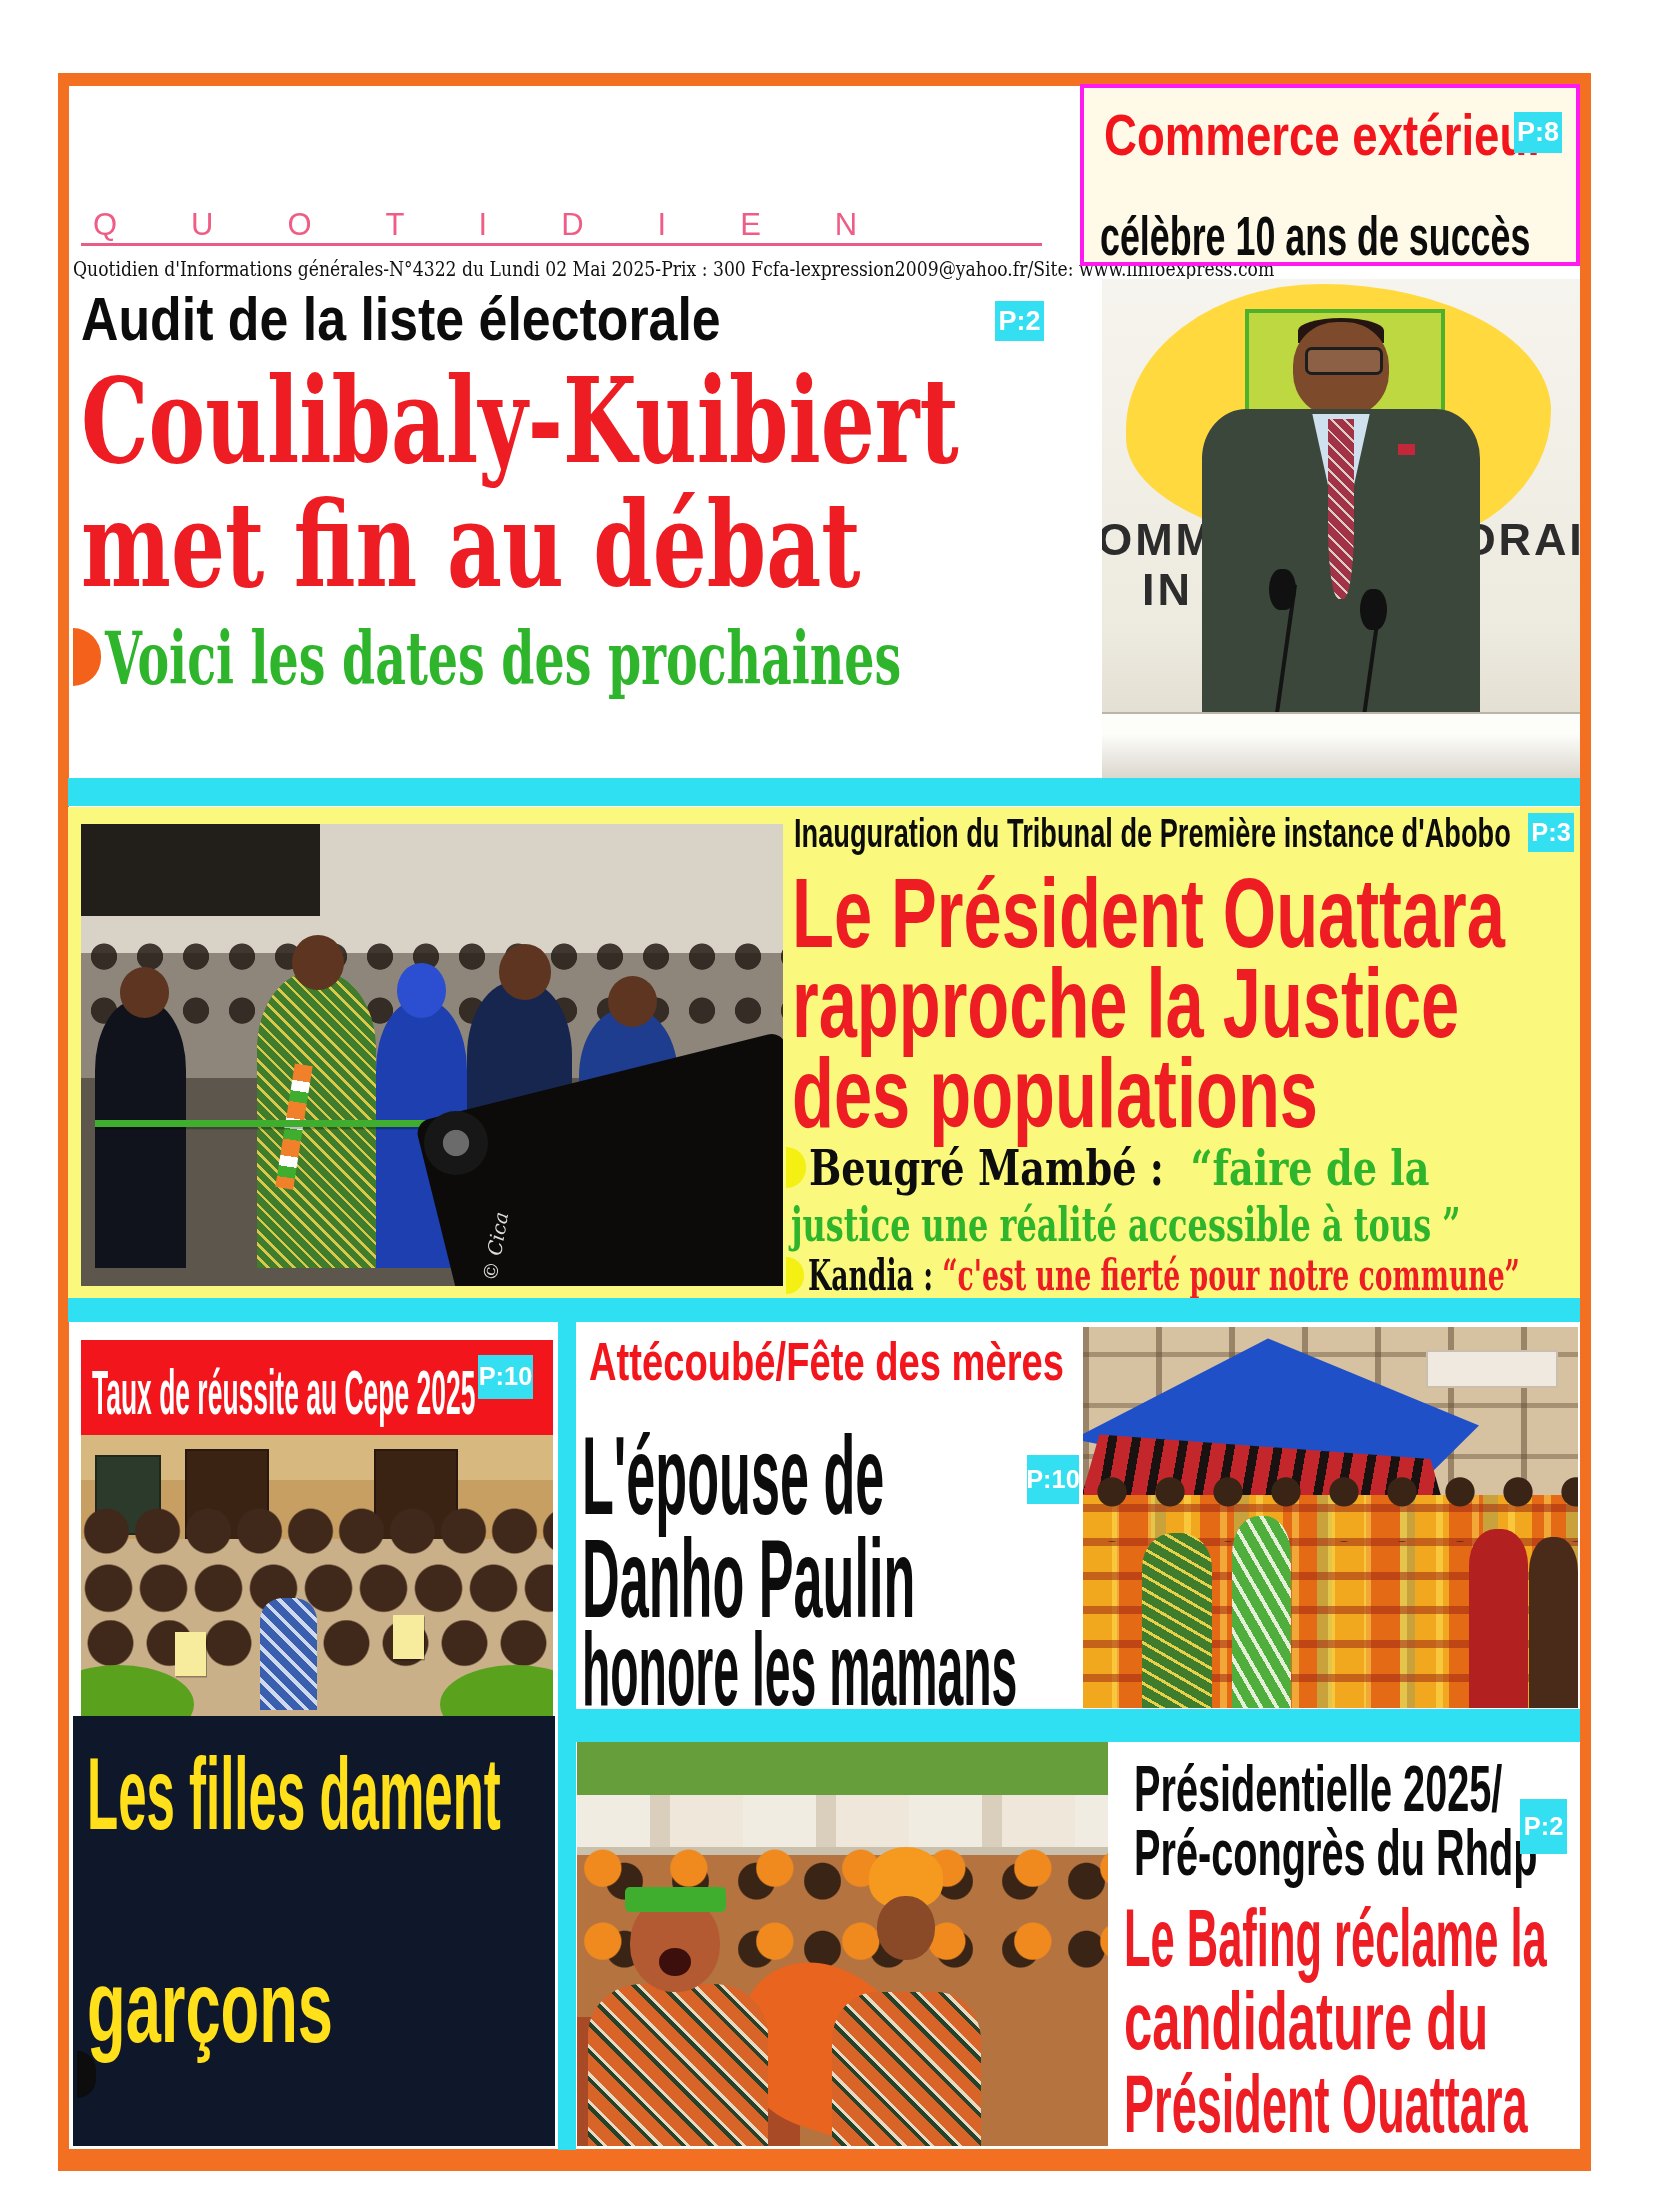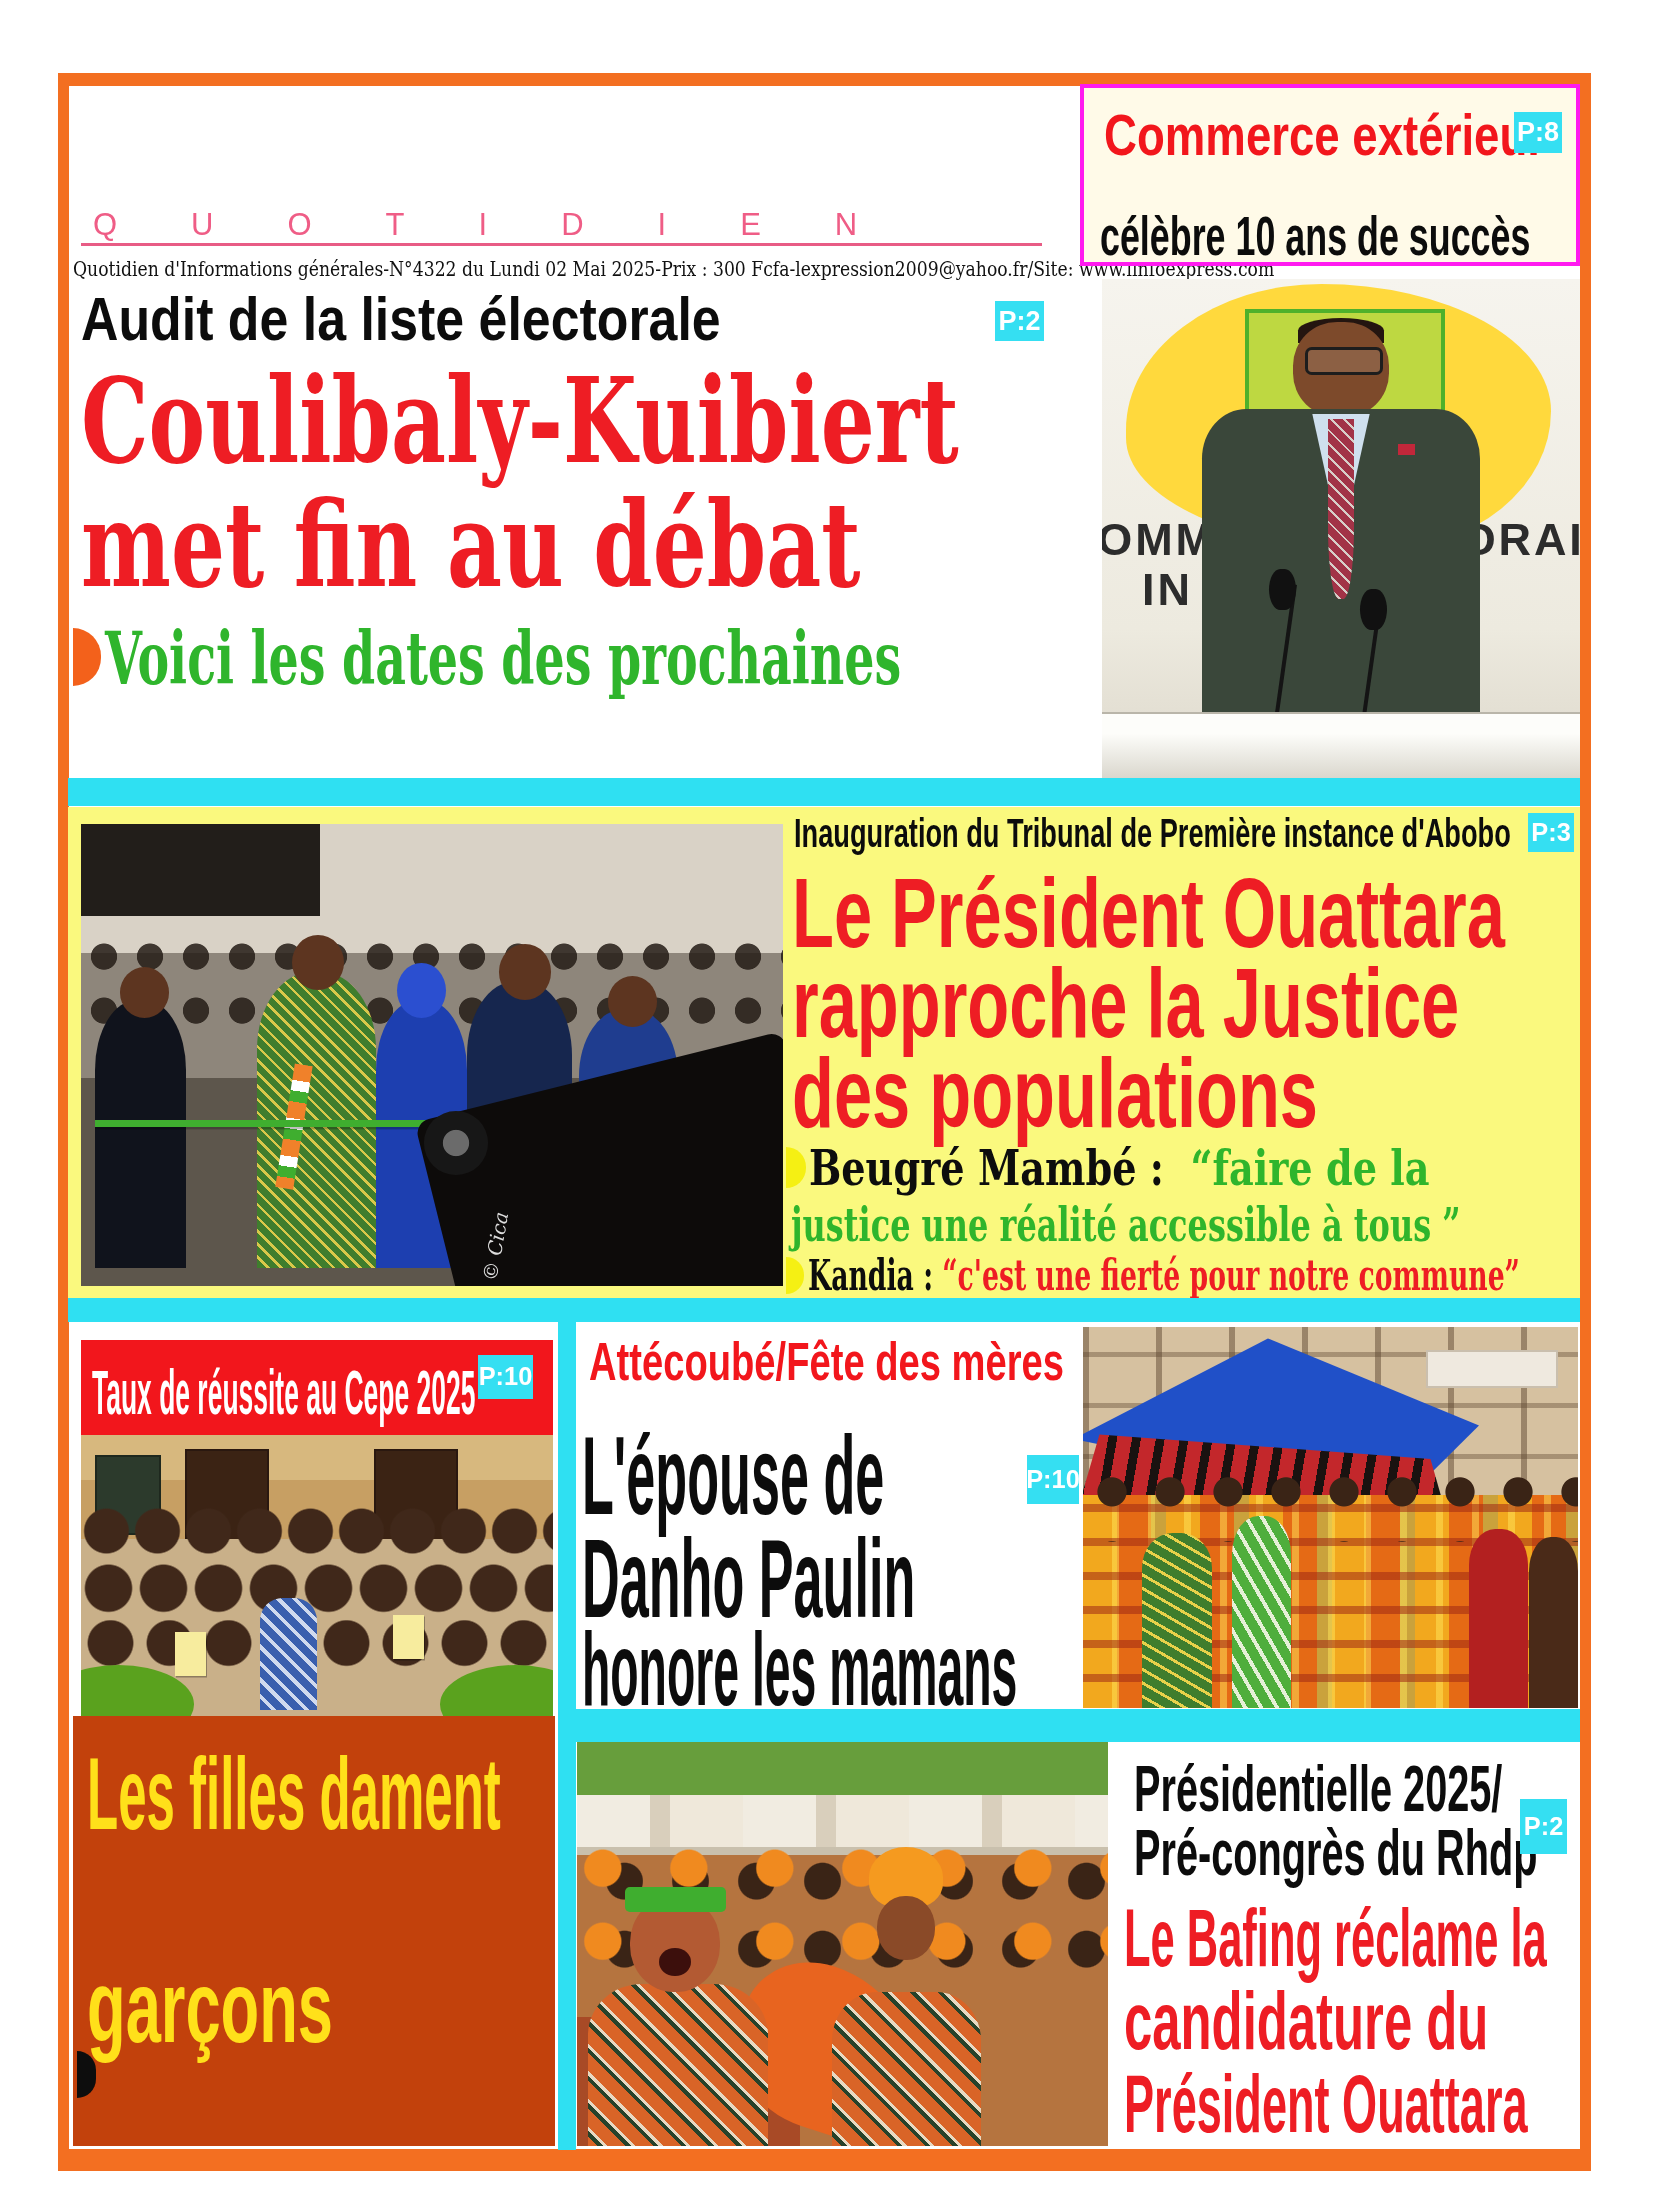--- a/index.html
+++ b/index.html
@@ -247,21 +247,21 @@
     <div class="sch-row" style="top:26%;height:34%;"></div>
     <div class="sch-row" style="top:46%;height:36%;background-size:55px 100%;"></div>
     <div class="sch-row" style="top:66%;height:34%;background-size:59px 100%;"></div>
     <div class="sch-girl" style="left:38%;top:58%;width:12%;height:40%;"></div>
     <div class="sch-paper" style="left:20%;top:70%;"></div>
     <div class="sch-paper" style="left:66%;top:64%;"></div>
     <div class="sch-bush" style="left:-8%;"></div>
     <div class="sch-bush" style="right:-8%;"></div>
   </div>
 
-  <div class="abs" style="left:73px;top:1716px;width:482px;height:430px;background:#c2410c;">
+  <div class="abs" style="left:73px;top:1716px;width:482px;height:430px;background:#0f172a;">
     <div class="abs sans" style="left:13.7px;top:19.6px;font-size:102px;color:#ffe01a;">
       <span class="cx" style="--sx:0.5;">Les filles dament</span>
     </div>
     <div class="abs sans" style="left:13.7px;top:233px;font-size:102px;color:#ffe01a;">
       <span class="cx" style="--sx:0.62;">garçons</span>
     </div>
     <div class="bullet" style="left:3.9px;top:335px;width:19.6px;height:47px;background:#0d0d0d;"></div>
   </div>
 
   <div class="abs sans" style="left:589px;top:1331px;font-size:53px;color:#f2161c;">

